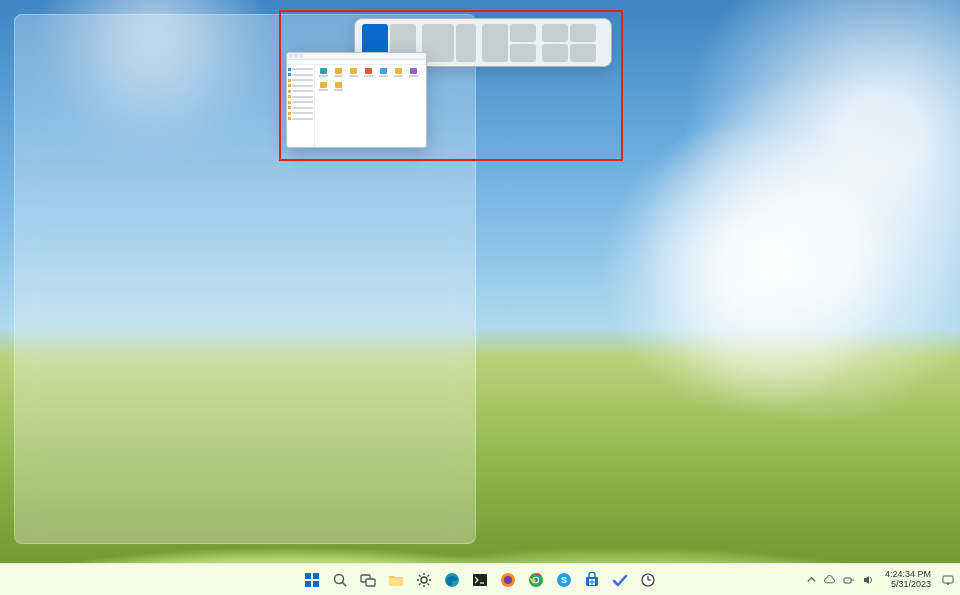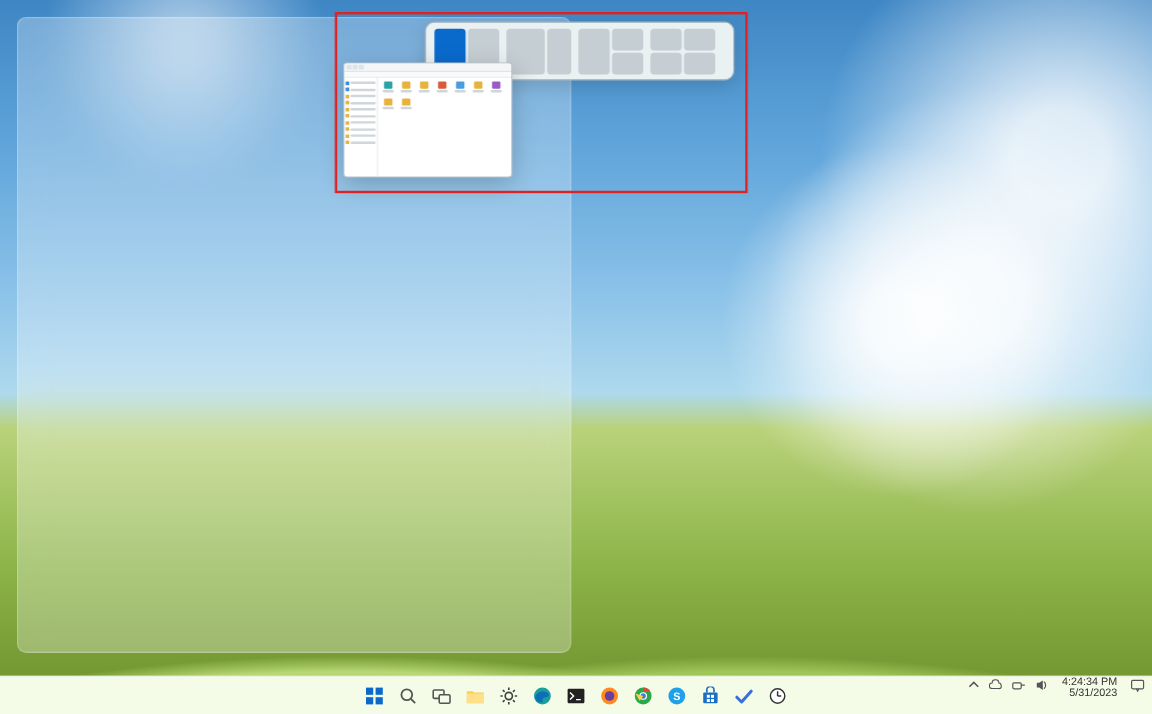--- a/index.html
+++ b/index.html
@@ -115,21 +115,21 @@
     display:flex; align-items:center; gap:4px;
   }
   .taskbar .tb-icon {
     width:24px; height:24px; border-radius:3px;
     display:flex; align-items:center; justify-content:center;
     cursor:pointer;
   }
   .taskbar .tb-icon svg { width:16px;height:16px; display:block; }
   .taskbar .tray {
     position:absolute; right:6px; top:0; bottom:0;
-    display:flex; gap:6px;
+    display:flex; align-items:center; gap:6px;
     font-size:9px; color:#333;
   }
   .taskbar .tray .ic{width:13px;height:13px;display:flex;align-items:center;justify-content:center;color:#444;}
   .taskbar .clock { text-align:right; line-height:1.05; font-size:9px; padding:0 4px;}
   .taskbar .clock div{white-space:nowrap;}
 </style>
 </head>
 <body>
 
 <div class="desktop">

